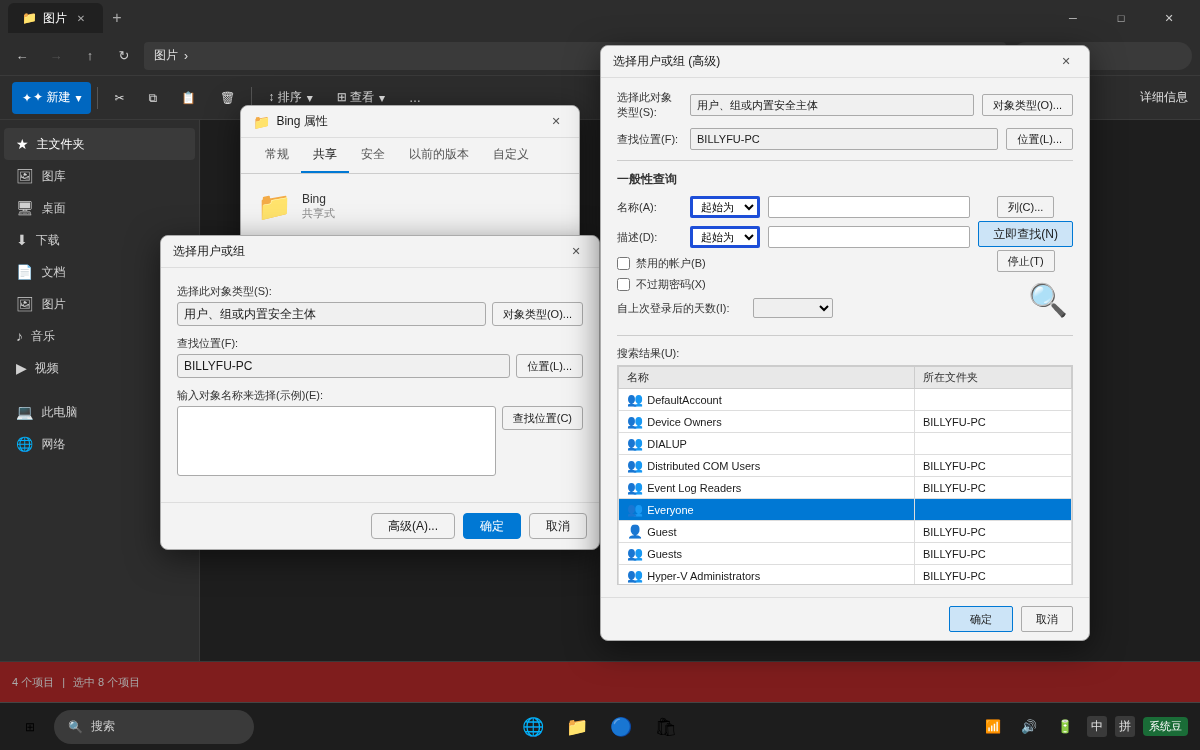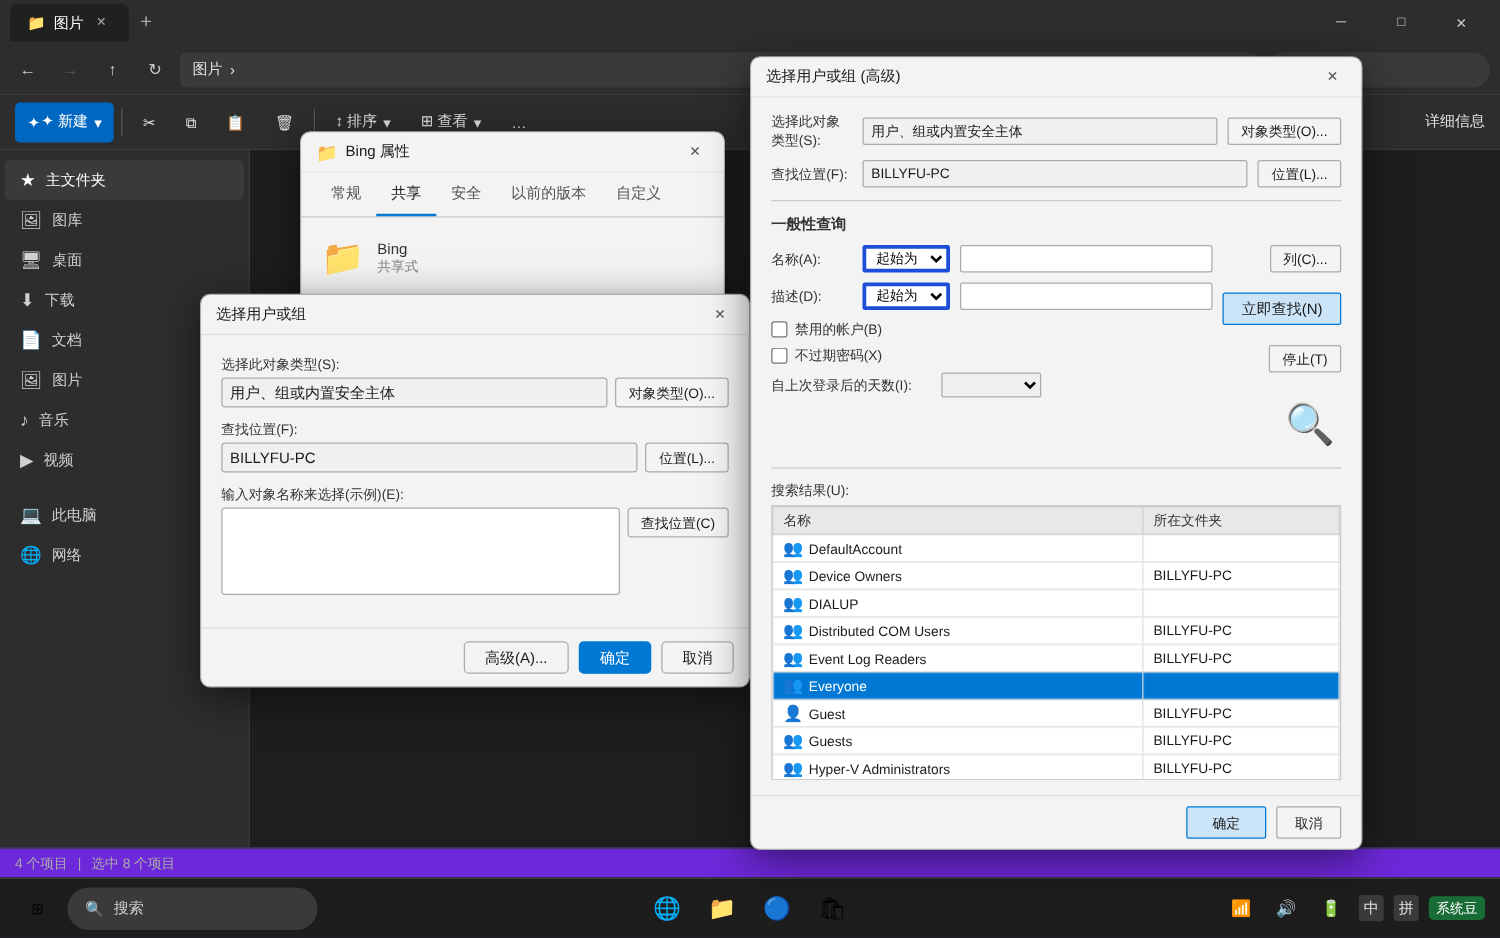--- a/index.html
+++ b/index.html
@@ -241,22 +241,22 @@
     }
     .file-name {
       font-size: 11px;
       color: #d0d0d0;
       text-align: center;
       word-break: break-word;
     }
 
     
     .status-bar {
-      height: 24px;
-      background: #6d28d9;
+      height: 41px;
+      background: #7f1d1d;
       display: flex;
       align-items: center;
       padding: 0 12px;
       color: #aaa;
       font-size: 11px;
       border-top: 1px solid #3a3a3a;
       gap: 8px;
     }
 
     
@@ -964,21 +964,21 @@
           </div>
 
           <div class="adv-date-row">
             <span class="adv-date-label">自上次登录后的天数(I):</span>
             <select class="adv-date-select">
               <option></option>
             </select>
           </div>
         </div>
 
-        <div style="display:flex;flex-direction:column;gap:16px;align-items:flex-end;min-width:90px">
+        <div style="display:flex;flex-direction:column;gap:3px;align-items:center;min-width:90px">
           <button class="adv-btn">列(C)...</button>
           <button class="adv-btn primary-blue" style="padding:0 14px;height:26px;font-size:12px">立即查找(N)</button>
           <button class="adv-btn">停止(T)</button>
           <div class="adv-search-icon">🔍</div>
         </div>
       </div>
 
       <hr class="adv-divider">
 
       <div class="adv-results-header">搜索结果(U):</div>

